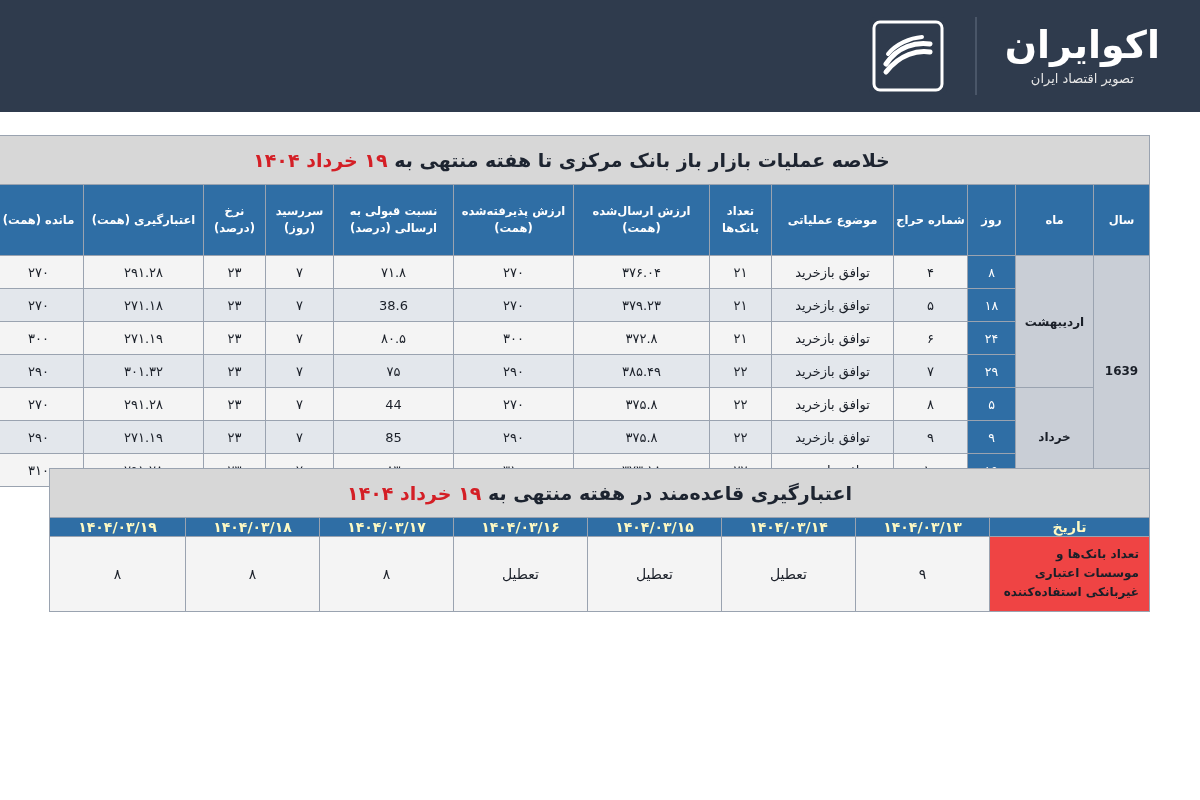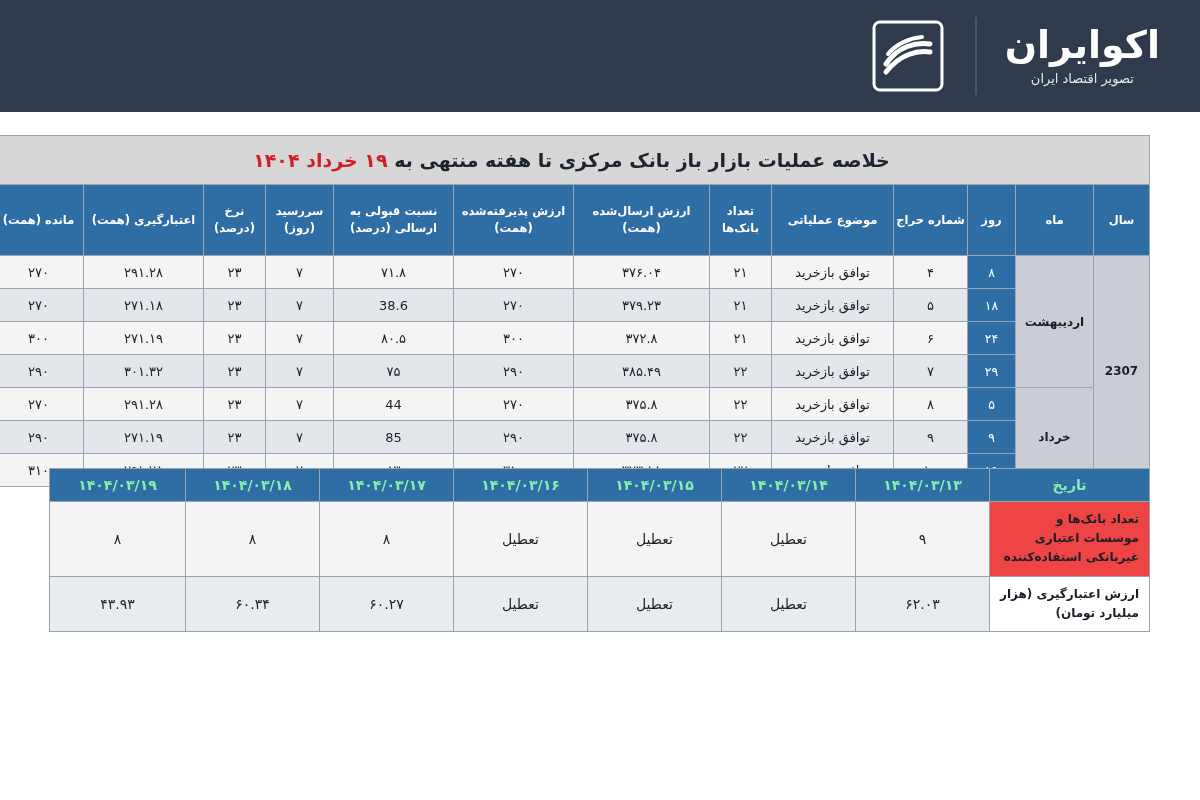--- a/index.html
+++ b/index.html
@@ -147,24 +147,24 @@
 
   
   #t2 {
     position: absolute;
     top: 468px;
     right: 50px;
     width: 1100px;
   }
   #t2 th.colhead {
     background: #2f6ea5;
-    color: #86efac;
+    color: #fef9c3;
     font-size: 14px;
     font-weight: bold;
-    padding: 8px 4px;
+    padding: 1px 4px;
   }
   #t2 th.rowhead {
     background: #ef4444;
     color: #1a1f28;
     font-size: 12px;
     font-weight: bold;
     padding: 8px 10px;
     text-align: right;
     line-height: 1.6;
   }
@@ -230,21 +230,21 @@
           <th class="colhead">ارزش پذیرفته‌شده (همت)</th>
           <th class="colhead">نسبت قبولی به ارسالی (درصد)</th>
           <th class="colhead">سررسید (روز)</th>
           <th class="colhead">نرخ (درصد)</th>
           <th class="colhead">اعتبارگیری (همت)</th>
           <th class="colhead">مانده (همت)</th>
         </tr>
       </thead>
       <tbody>
         <tr>
-          <td class="yearcell" rowspan="7">2307</td>
+          <td class="yearcell" rowspan="7">1639</td>
           <td class="monthcell" rowspan="4">اردیبهشت</td>
           <td class="daycell">۸</td>
           <td>۴</td>
           <td>توافق بازخرید</td>
           <td>۲۱</td>
           <td>۳۷۶.۰۴</td>
           <td>۲۷۰</td>
           <td>۷۱.۸</td>
           <td>۷</td>
           <td>۲۳</td>
@@ -329,20 +329,21 @@
           <td>۲۳</td>
           <td>۲۹۱.۲۸</td>
           <td>۳۱۰</td>
         </tr>
       </tbody>
     </table>
   </div>
 
   <div class="section" id="t2">
     <table>
+      <caption><span>اعتبارگیری قاعده‌مند در هفته منتهی به </span><span class="hl">۱۹ خرداد ۱۴۰۴</span></caption>
       <colgroup>
         <col style="width:160px">
         <col style="width:134px">
           <col style="width:134px">
           <col style="width:134px">
         <col style="width:134px">
           <col style="width:134px">
           <col style="width:134px">
         <col style="width:136px">
       </colgroup>
@@ -362,27 +363,17 @@
         <tr>
           <th class="rowhead">تعداد بانک‌ها و موسسات اعتباری غیربانکی استفاده‌کننده</th>
           <td>۹</td>
           <td>تعطیل</td>
           <td>تعطیل</td>
           <td>تعطیل</td>
           <td>۸</td>
           <td>۸</td>
           <td>۸</td>
         </tr>
-        <tr>
-          <th class="rowhead">ارزش اعتبارگیری (هزار میلیارد تومان)</th>
-          <td>۶۲.۰۳</td>
-          <td>تعطیل</td>
-          <td>تعطیل</td>
-          <td>تعطیل</td>
-          <td>۶۰.۲۷</td>
-          <td>۶۰.۳۴</td>
-          <td>۴۳.۹۳</td>
-        </tr>
       </tbody>
     </table>
   </div>
 
 </div>
 
 </body></html>

